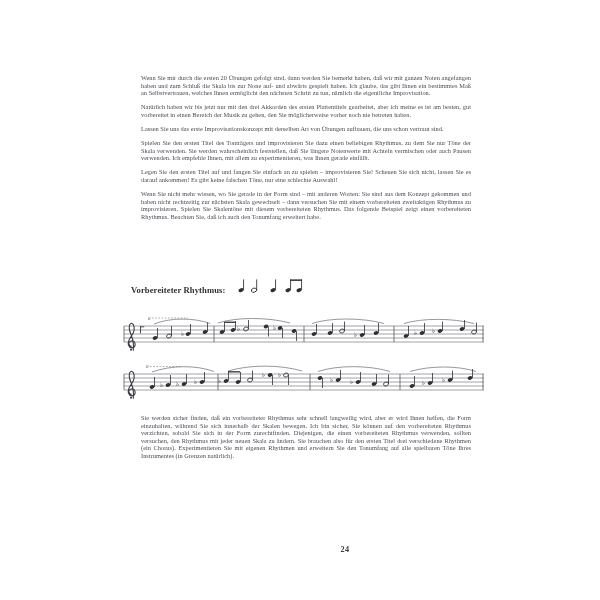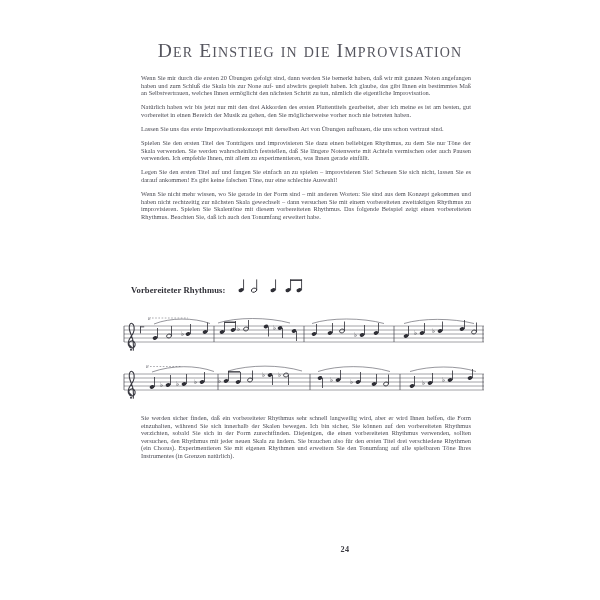--- a/index.html
+++ b/index.html
@@ -104,23 +104,20 @@
     color: #3c3c43;
     letter-spacing: 0.4px;
     padding-left: 45px;
   }
 </style>
 </head>
 <body>
 
 <div class="page">
 
-  <div class="title-block">
-    <div class="page-title">Der Einstieg in die Improvisation</div>
-  </div>
 
   <div class="body-col">
     <p class="para">Wenn Sie mir durch die ersten 20 Übungen gefolgt sind, dann werden Sie bemerkt haben, daß wir mit ganzen Noten angefangen haben und zum Schluß die Skala bis zur None auf- und abwärts gespielt haben. Ich glaube, das gibt Ihnen ein bestimmtes Maß an Selbstvertrauen, welches Ihnen ermöglicht den nächsten Schritt zu tun, nämlich die eigentliche Improvisation.</p>
     <p class="para">Natürlich haben wir bis jetzt nur mit den drei Akkorden des ersten Plattentitels gearbeitet, aber ich meine es ist am besten, gut vorbereitet in einen Bereich der Musik zu gehen, den Sie möglicherweise vorher noch nie betreten haben.</p>
     <p class="para">Lassen Sie uns das erste Improvisationskonzept mit derselben Art von Übungen aufbauen, die uns schon vertraut sind.</p>
     <p class="para">Spielen Sie den ersten Titel des Tonträgers und improvisieren Sie dazu einen beliebigen Rhythmus, zu dem Sie nur Töne der Skala verwenden. Sie werden wahrscheinlich feststellen, daß Sie längere Notenwerte mit Achteln vermischen oder auch Pausen verwenden. Ich empfehle Ihnen, mit allem zu experimentieren, was Ihnen gerade einfällt.</p>
     <p class="para">Legen Sie den ersten Titel auf und fangen Sie einfach an zu spielen – improvisieren Sie! Scheuen Sie sich nicht, lassen Sie es darauf ankommen! Es gibt keine falschen Töne, nur eine schlechte Auswahl!</p>
     <p class="para">Wenn Sie nicht mehr wissen, wo Sie gerade in der Form sind – mit anderen Worten: Sie sind aus dem Konzept gekommen und haben nicht rechtzeitig zur nächsten Skala gewechselt – dann versuchen Sie mit einem vorbereiteten zweitaktigen Rhythmus zu improvisieren. Spielen Sie Skalentöne mit diesem vorbereiteten Rhythmus. Das folgende Beispiel zeigt einen vorbereiteten Rhythmus. Beachten Sie, daß ich auch den Tonumfang erweitert habe.</p>
   </div>
 

